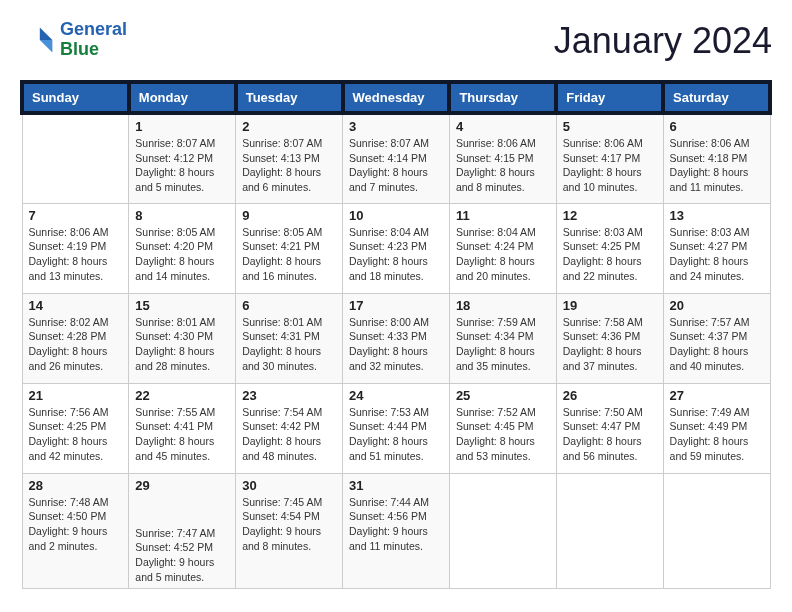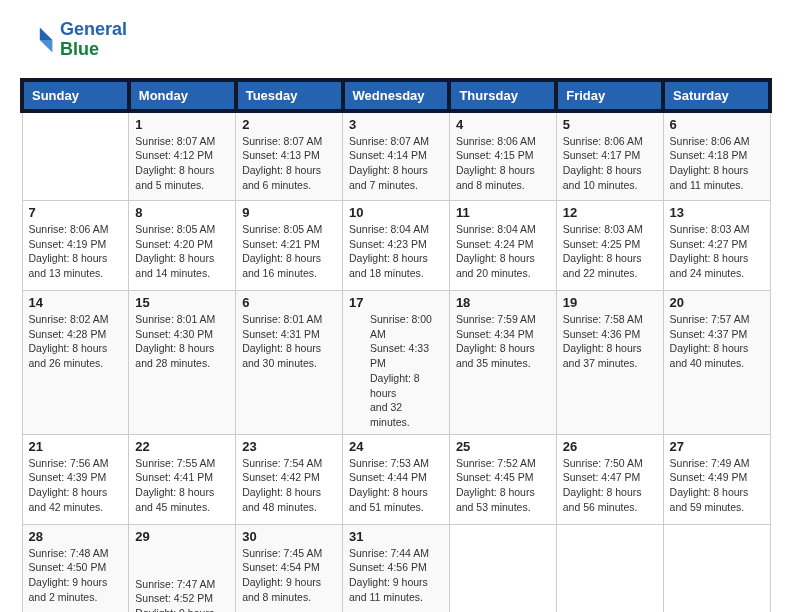--- a/index.html
+++ b/index.html
@@ -98,20 +98,21 @@
     <svg class="logo-icon" viewBox="0 0 40 40">
       <polygon points="22,6 36,20 22,20" fill="#2563b0"></polygon>
       <polygon points="22,20 36,20 36,34" fill="#4a90d9"></polygon>
     </svg>
     <div class="logo-text">
       <div><span>General</span></div>
       <div><span style="color:#15803d">Blue</span></div>
     </div>
   </div>
   <div class="title-block">
+    <div class="main-title">January 2024</div>
   </div>
 </div>
 
 <table>
   <thead>
     <tr id="header-row">
         <th>Sunday</th>
         <th>Monday</th>
         <th>Tuesday</th>
         <th>Wednesday</th>
@@ -234,21 +235,21 @@
         </td>
         <td>
           <span class="day-number">6</span>
           <div class="day-info" style="white-space: pre-line;">Sunrise: 8:01 AM
 Sunset: 4:31 PM
 Daylight: 8 hours
 and 30 minutes.</div>
         </td>
         <td>
           <span class="day-number">17</span>
-          <div class="day-info" style="white-space: pre-line; margin-left: 21px;">Sunrise: 8:00 AM
+          <div class="day-info" style="white-space: pre-line;">Sunrise: 8:00 AM
 Sunset: 4:33 PM
 Daylight: 8 hours
 and 32 minutes.</div>
         </td>
         <td>
           <span class="day-number">18</span>
           <div class="day-info" style="white-space: pre-line;">Sunrise: 7:59 AM
 Sunset: 4:34 PM
 Daylight: 8 hours
 and 35 minutes.</div>
@@ -265,21 +266,21 @@
           <div class="day-info" style="white-space: pre-line;">Sunrise: 7:57 AM
 Sunset: 4:37 PM
 Daylight: 8 hours
 and 40 minutes.</div>
         </td>
       </tr>
       <tr>
         <td>
           <span class="day-number">21</span>
           <div class="day-info" style="white-space: pre-line;">Sunrise: 7:56 AM
-Sunset: 4:39 PM
+Sunset: 4:25 PM
 Daylight: 8 hours
 and 42 minutes.</div>
         </td>
         <td>
           <span class="day-number">22</span>
           <div class="day-info" style="white-space: pre-line;">Sunrise: 7:55 AM
 Sunset: 4:41 PM
 Daylight: 8 hours
 and 45 minutes.</div>
         </td>

